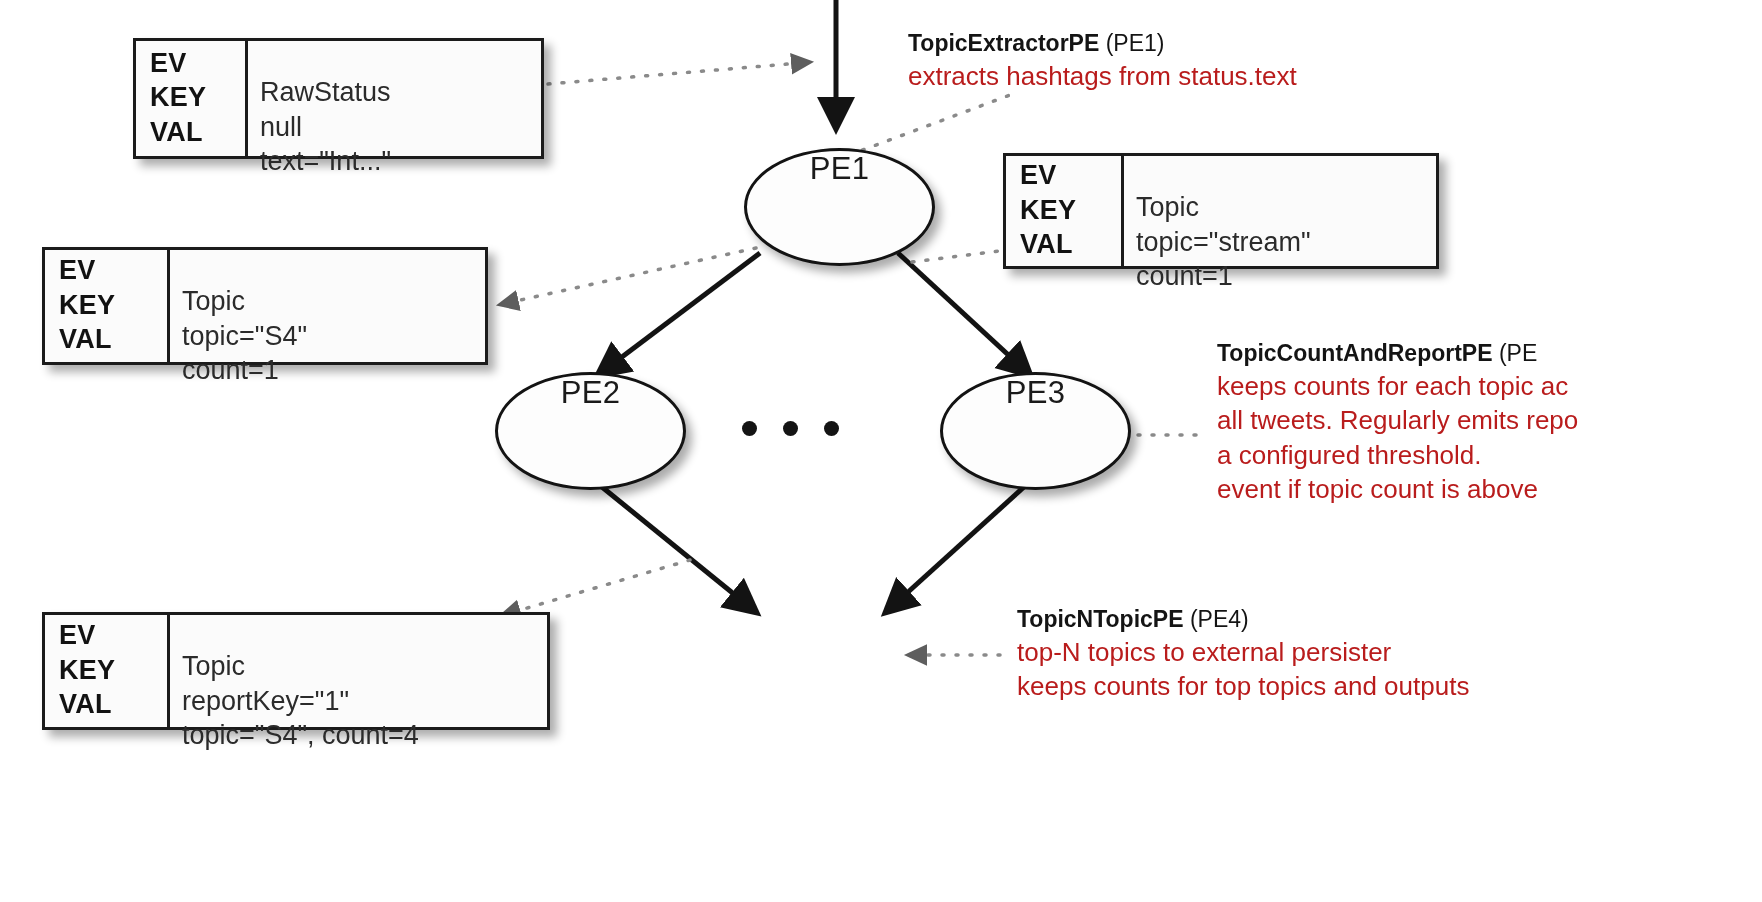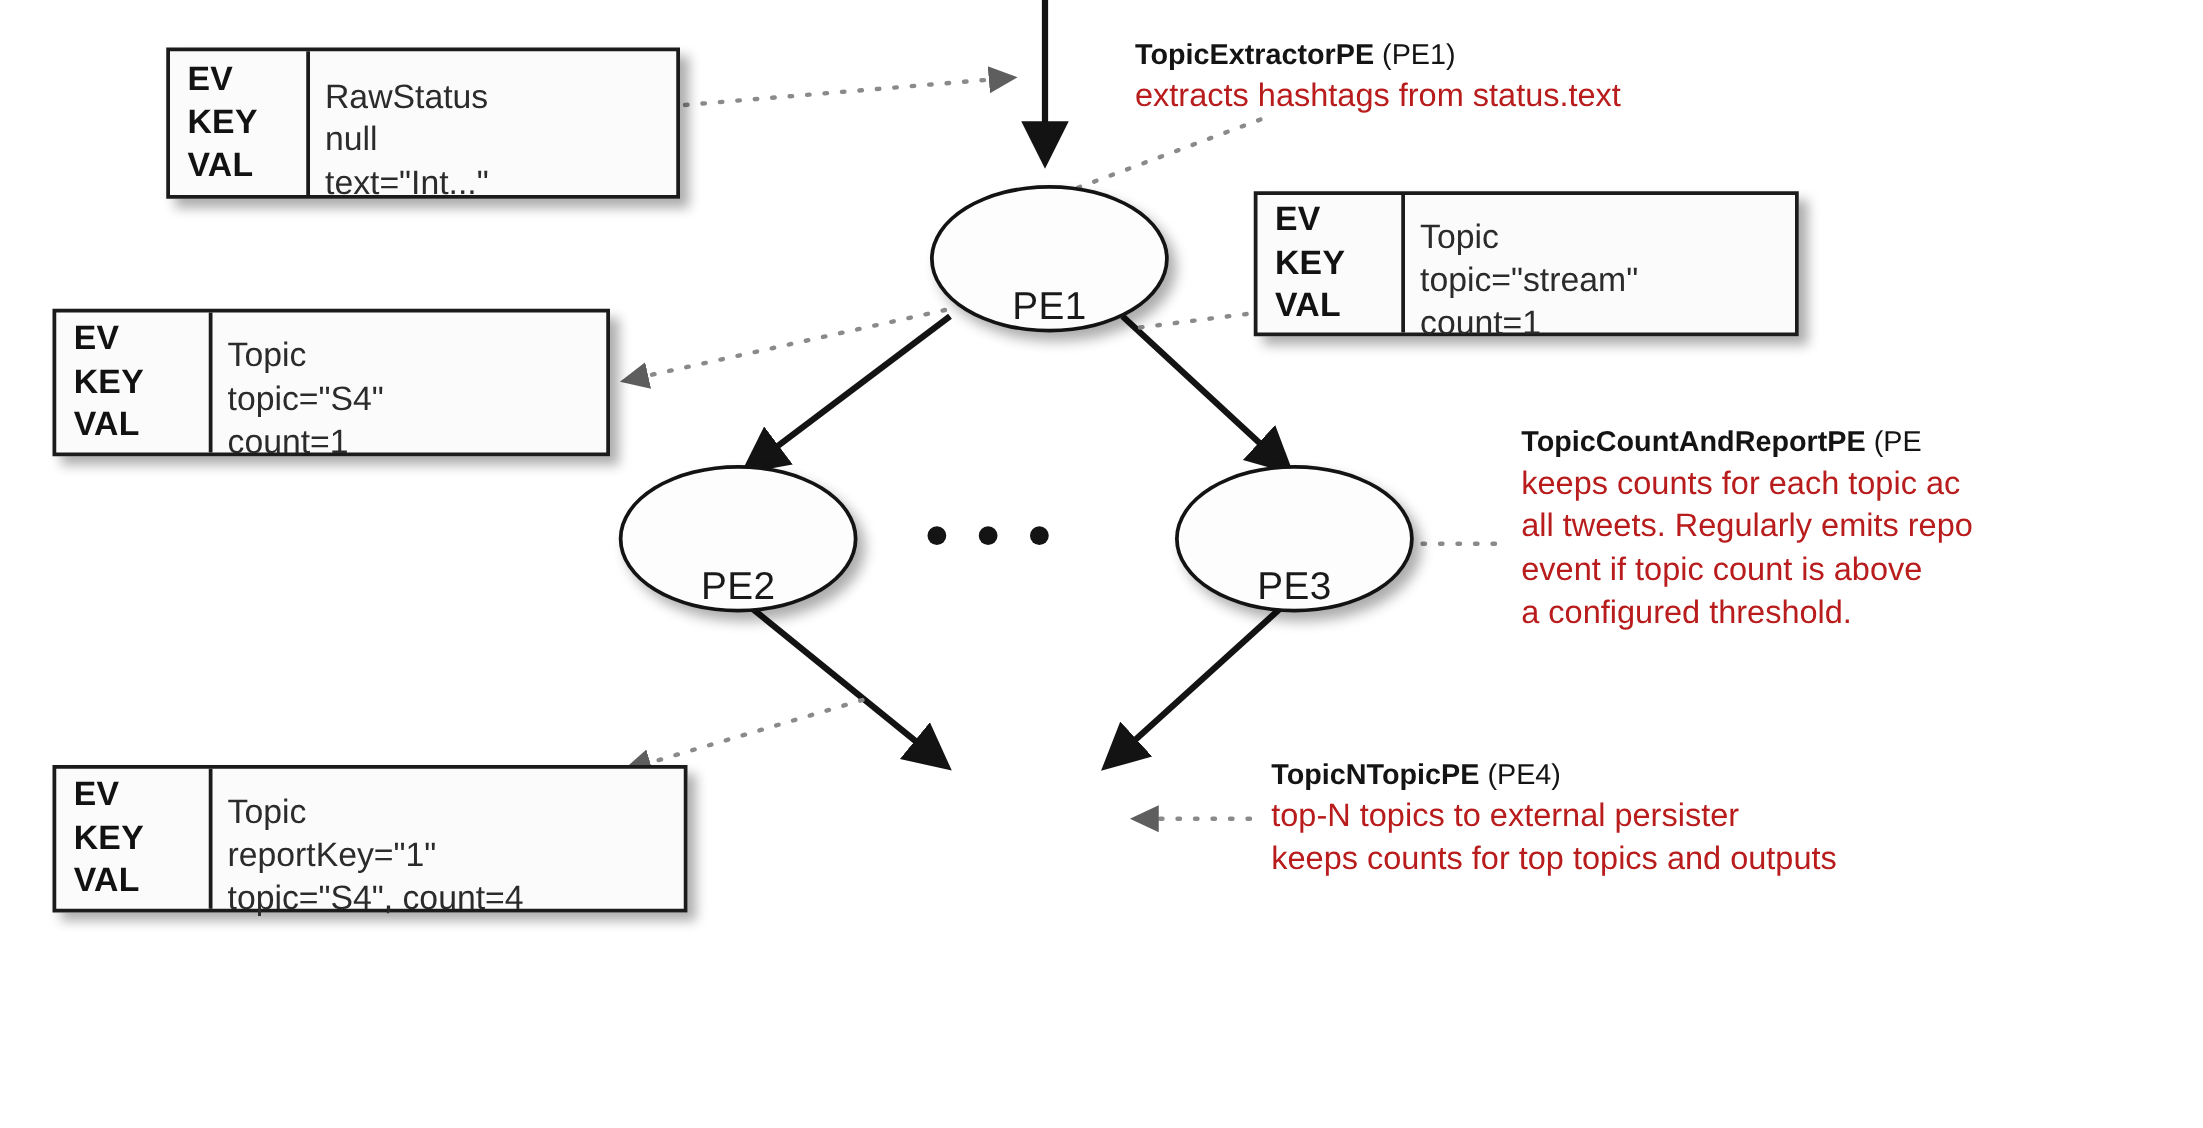--- a/index.html
+++ b/index.html
@@ -41,21 +41,21 @@
     box-sizing: border-box;
     display: flex;
     flex-direction: column;
     justify-content: center;
   }
   .ev-col-values {
     padding: 6px 14px 8px 12px;
     box-sizing: border-box;
     display: flex;
     flex-direction: column;
-    justify-content: center;
+    justify-content: space-between;
     flex: 1;
     margin-top: 28px;
   }
   .ev-label {
     font-size: 27px;
     font-weight: bold;
     color: #121212;
     line-height: 1.28;
     letter-spacing: 0.2px;
     white-space: nowrap;
@@ -69,21 +69,21 @@
   }
 
   
   .pe-node {
     position: absolute;
     border: 3px solid #131313;
     border-radius: 50%;
     background: #fdfdfd;
     box-shadow: 6px 7px 10px rgba(0,0,0,0.33);
     display: flex;
-    align-items: flex-end;
+    align-items: flex-start;
     justify-content: center;
     z-index: 6;
   }
   .pe-label {
     font-size: 31px;
     color: #1a1a1a;
     font-weight: normal;
     letter-spacing: 0.3px;
   }
 
@@ -265,22 +265,22 @@
     </div>
     <div class="ann-body">extracts hashtags from status.text</div>
   </div>
 
   <div class="annotation" style="left:1217px; top:338px;">
     <div class="ann-title">
       <b>TopicCountAndReportPE</b><span> (PE</span>
     </div>
     <div class="ann-body">keeps counts for each topic ac</div>
     <div class="ann-body">all tweets. Regularly emits repo</div>
+    <div class="ann-body">a configured threshold.</div>
     <div class="ann-body">event if topic count is above</div>
-    <div class="ann-body">a configured threshold.</div>
   </div>
 
   <div class="annotation" style="left:1017px; top:604px;">
     <div class="ann-title">
       <b>TopicNTopicPE</b><span> (PE4)</span>
     </div>
     <div class="ann-body">top-N topics to external persister</div>
     <div class="ann-body">keeps counts for top topics and outputs</div>
   </div>
 

